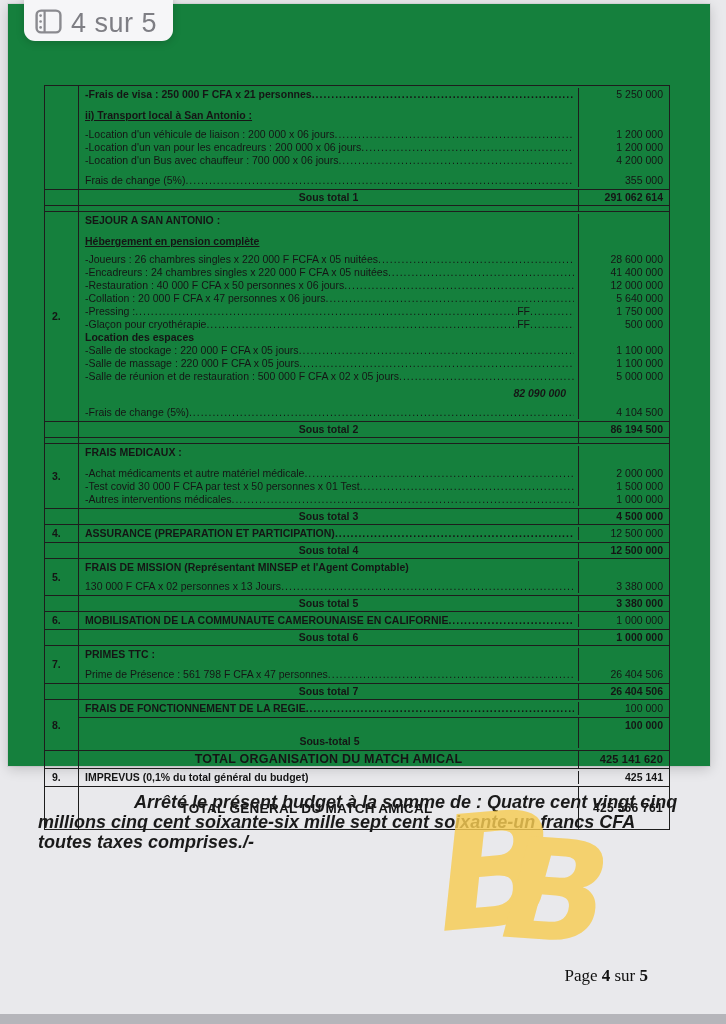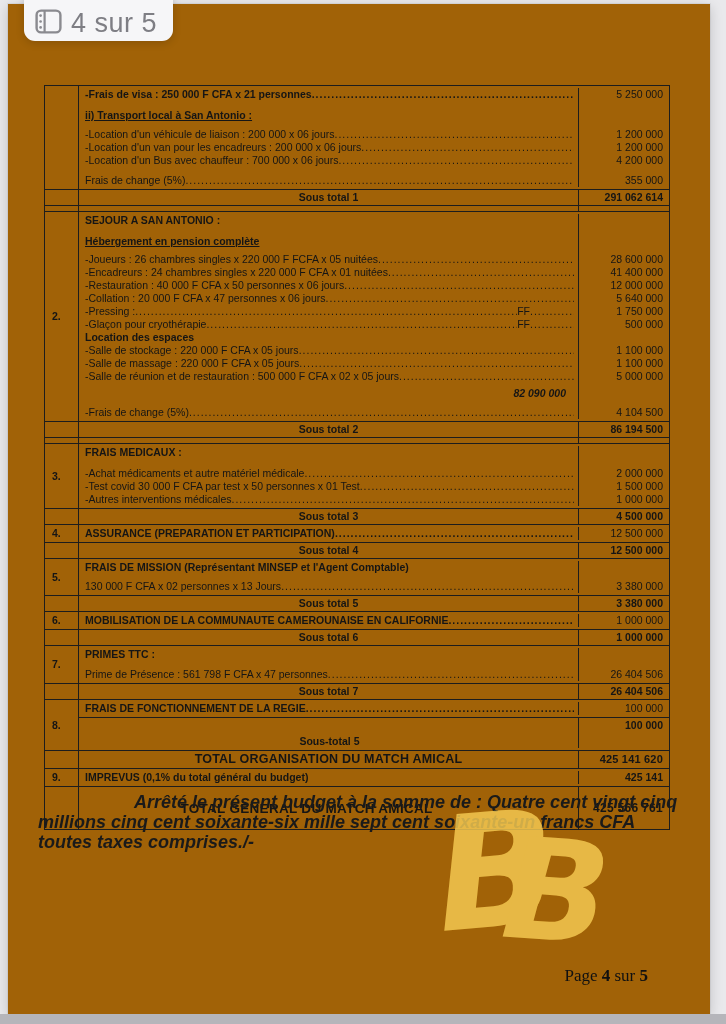--- a/index.html
+++ b/index.html
@@ -15,22 +15,22 @@
     position:absolute;top:-10px;left:24px;height:44px;z-index:5;
     background:#f6f6f8;border-radius:11px;
     display:flex;align-items:flex-end;gap:9px;
     padding:4px 16px 3px 11px;
     box-shadow:0 2px 9px rgba(0,0,0,.16);
   }
   .page-badge svg{margin-bottom:4px;}
   .page-badge .lbl{font-size:27px;color:#7e7e84;letter-spacing:.5px;line-height:30px;}
   
   .page{
-    position:absolute;left:8px;top:4px;width:702px;height:1010px;
-    background:#a16207;color:#151515;
+    position:absolute;left:8px;top:4px;width:702px;height:762px;
+    background:#15803d;color:#151515;
     box-shadow:0 0 0 1px rgba(0,0,0,.05), 0 3px 12px rgba(0,0,0,.18);
   }
   
   .tbl{
     position:absolute;left:36px;top:81px;width:624px;
     border:1.5px solid #1d1d1d;
     font-size:10.5px;line-height:13px;
     display:flex;flex-direction:column;
   }
   .sec{display:flex;border-bottom:1px solid #1d1d1d;}
@@ -182,21 +182,21 @@
           </div>
           <div class="line mt5">
             <div class="desc">
               <span class="txt">-Joueurs : 26 chambres singles x 220 000 F FCFA x 05 nuitées</span>
               <div class="dots"></div>
             </div>
             <div class="amt">28 600 000</div>
           </div>
           <div class="line">
             <div class="desc">
-              <span class="txt">-Encadreurs : 24 chambres singles x 220 000 F CFA x 01 nuitées</span>
+              <span class="txt">-Encadreurs : 24 chambres singles x 220 000 F CFA x 05 nuitées</span>
               <div class="dots"></div>
             </div>
             <div class="amt">41 400 000</div>
           </div>
           <div class="line">
             <div class="desc">
               <span class="txt">-Restauration : 40 000 F CFA x 50 personnes x 06 jours</span>
               <div class="dots"></div>
             </div>
             <div class="amt">12 000 000</div>

